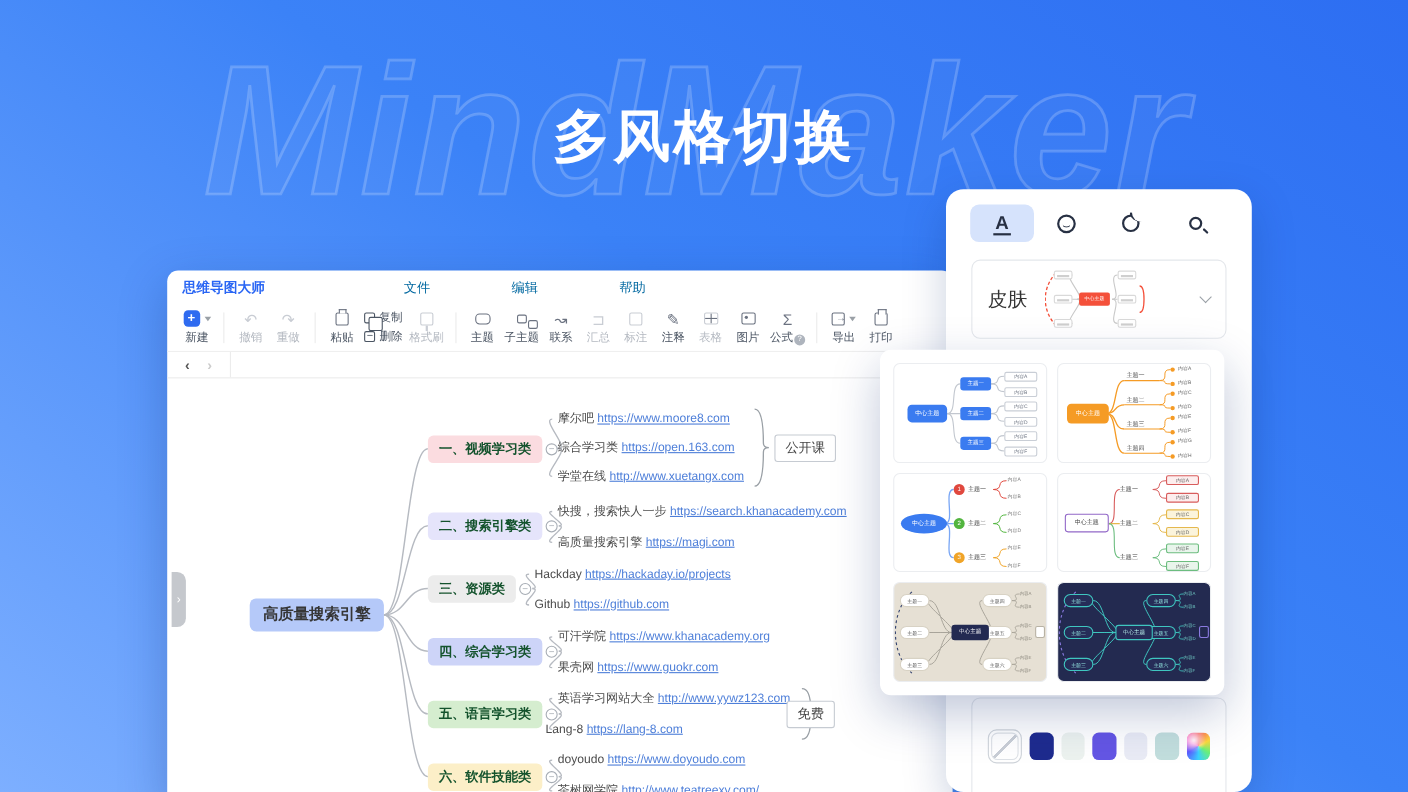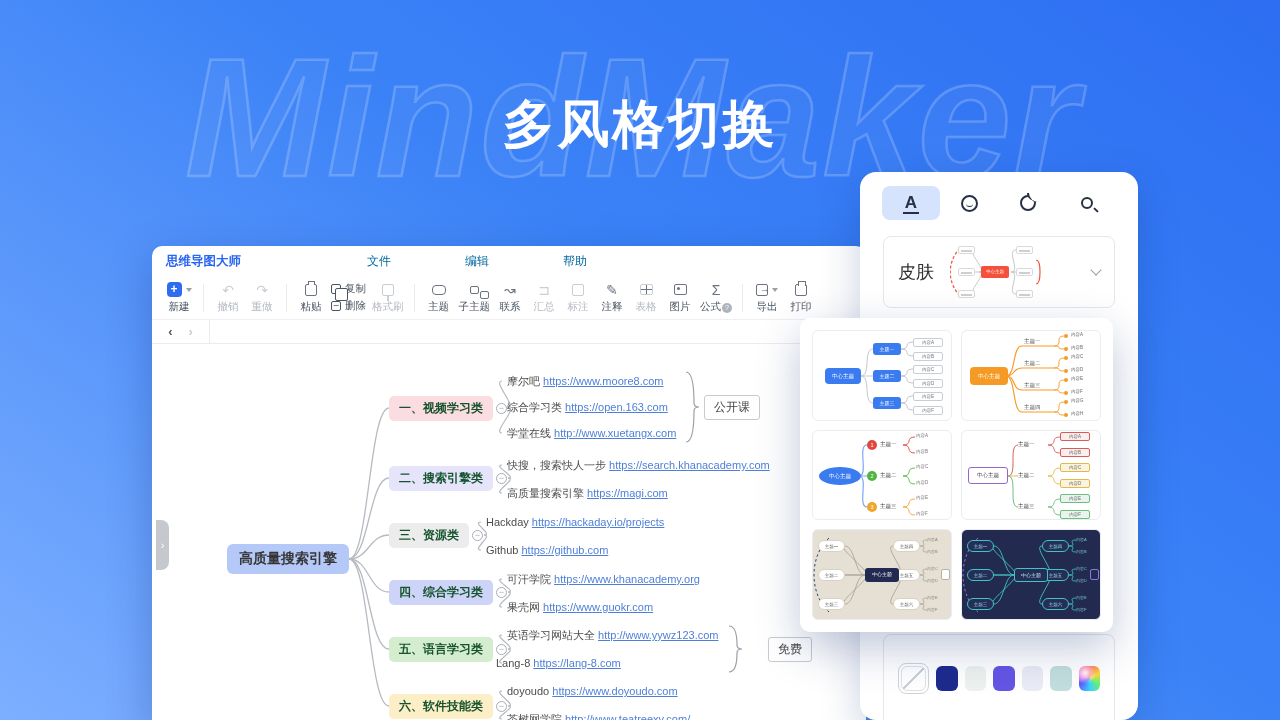--- a/index.html
+++ b/index.html
@@ -323,21 +323,21 @@
       <div class="mm-leaf" style="left: 334px; top: 170px;"><span class="nm">Hackday </span><span class="lk">https://hackaday.io/projects</span></div>
       <div class="mm-leaf" style="left: 334px; top: 198px;"><span class="nm">Github </span><span class="lk">https://github.com</span></div>
       <div class="mm-branch" style="left: 237px; top: 236px; background: rgb(205, 212, 248);">四、综合学习类</div>
       <div class="mm-collapse" style="left: 344px; top: 242.5px;">−</div>
       <div class="mm-leaf" style="left: 355px; top: 227px;"><span class="nm">可汗学院 </span><span class="lk">https://www.khanacademy.org</span></div>
       <div class="mm-leaf" style="left: 355px; top: 255px;"><span class="nm">果壳网 </span><span class="lk">https://www.guokr.com</span></div>
       <div class="mm-branch" style="left: 237px; top: 293px; background: rgb(213, 237, 207);">五、语言学习类</div>
       <div class="mm-collapse" style="left: 344px; top: 299.5px;">−</div>
       <div class="mm-leaf" style="left: 355px; top: 283px;"><span class="nm">英语学习网站大全 </span><span class="lk">http://www.yywz123.com</span></div>
       <div class="mm-leaf" style="left: 344px; top: 311px;"><span class="nm">Lang-8 </span><span class="lk">https://lang-8.com</span></div>
-      <div class="mm-sumbox" style="left: 616px; top: 293px;">免费</div>
+      <div class="mm-sumbox" style="left: 563px; top: 293px;">免费</div>
       <div class="mm-branch" style="left: 237px; top: 350px; background: rgb(252, 239, 200);">六、软件技能类</div>
       <div class="mm-collapse" style="left: 344px; top: 356.5px;">−</div>
       <div class="mm-leaf" style="left: 355px; top: 339px;"><span class="nm">doyoudo </span><span class="lk">https://www.doyoudo.com</span></div>
       <div class="mm-leaf" style="left: 355px; top: 367px;"><span class="nm">茶树网学院 </span><span class="lk">http://www.teatreexy.com/</span></div>
     </div>
   <div class="edge-handle">›</div>
 </div>
 
 <div class="style-panel">
   <div class="tab-row">

